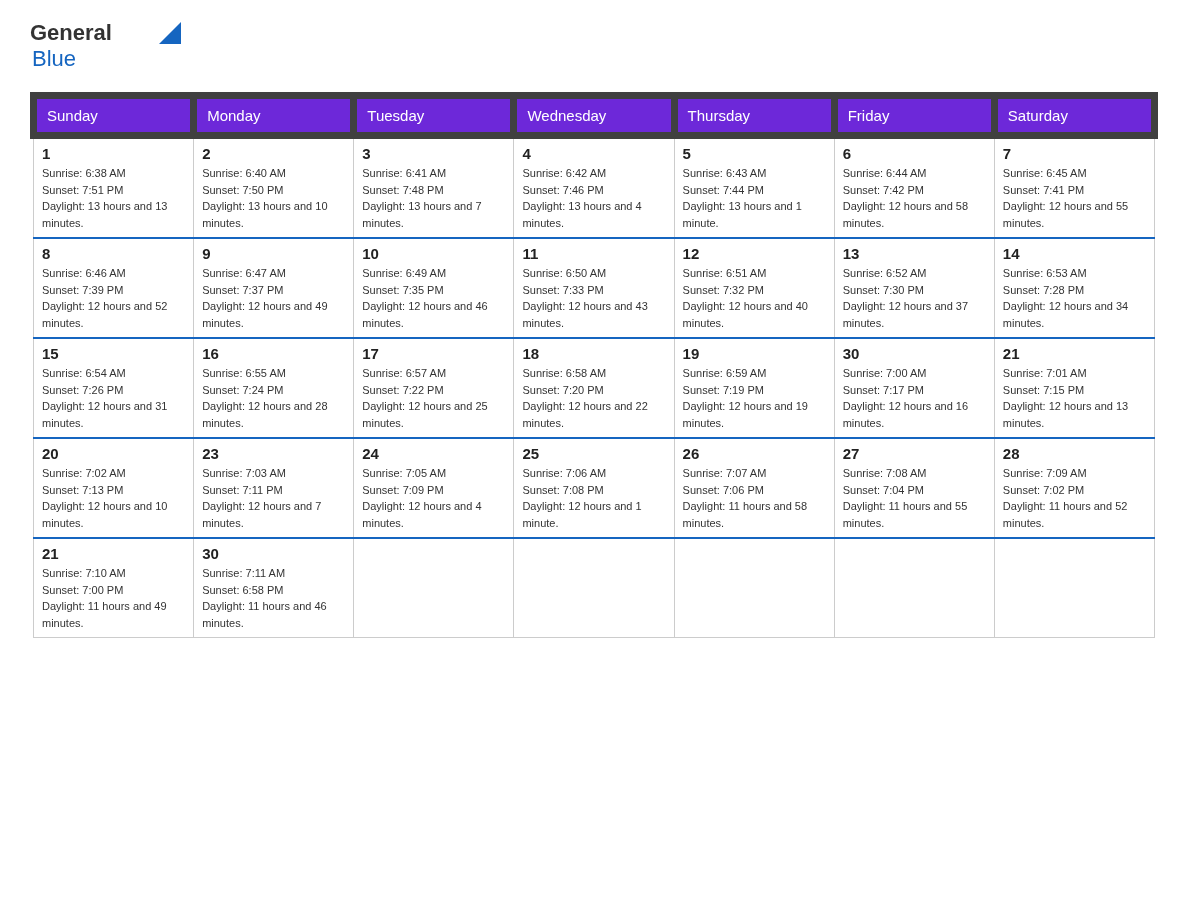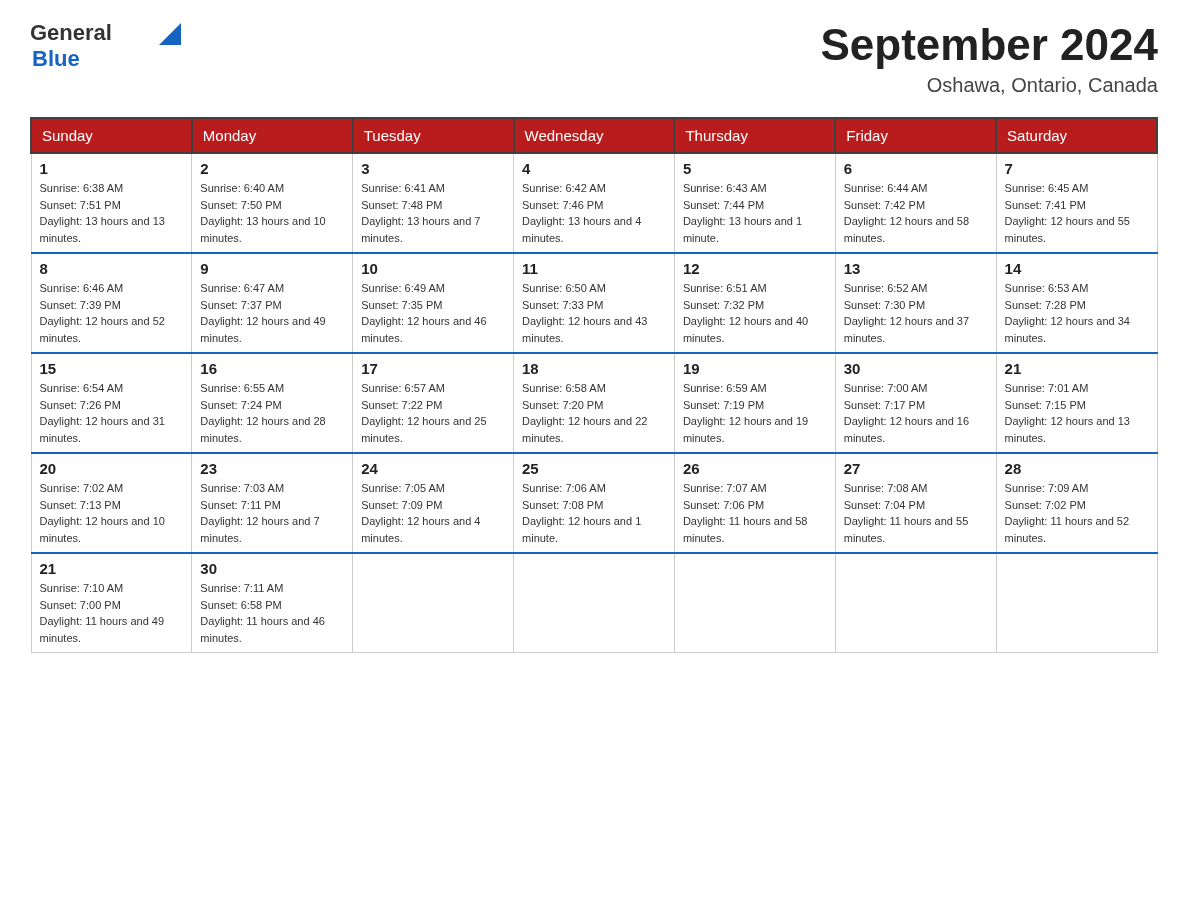--- a/index.html
+++ b/index.html
@@ -21,21 +21,21 @@
       align-items: center;
       gap: 4px;
     }
     .logo-text-general {
       font-size: 22px;
       font-weight: bold;
       color: #333;
     }
     .logo-text-blue {
       font-size: 22px;
-      font-weight: bold;
+      font-weight: normal;
       color: #1565C0;
     }
     .title-block {
       text-align: right;
     }
     .month-year {
       font-size: 44px;
       font-weight: bold;
       color: #222;
     }
@@ -43,27 +43,27 @@
       font-size: 20px;
       color: #444;
       margin-top: 4px;
     }
     .calendar-table {
       width: 100%;
       border-collapse: collapse;
       border: 1px solid #aaa;
     }
     .calendar-table th {
-      background-color: #b91c1c;
+      background-color: #6d28d9;
       color: #fff;
       font-size: 15px;
       font-weight: normal;
       padding: 8px 10px;
       text-align: left;
-      border: 2px solid #404040;
+      border: 7px solid #404040;
     }
     .calendar-table td {
       vertical-align: top;
       padding: 6px 8px;
       border: 1px solid #ccc;
       width: 14.28%;
       min-height: 90px;
     }
     .day-num {
       font-size: 15px;
@@ -82,32 +82,28 @@
     tr:not(:last-child) td {
       border-bottom: 2px solid #1565C0;
     }
   </style>
 </head>
 <body>
 
 <div class="header">
   <div class="logo">
     <div style="display:flex; flex-direction:column; align-items:flex-start;">
-      <div style="display:flex; align-items:center;gap:44px;">
+      <div style="display:flex; gap:44px;">
         <span class="logo-text-general">General</span>
         <svg width="22" height="22" viewBox="0 0 22 22" style="margin-left:3px; margin-top:2px;">
           <polygon points="0,22 22,22 22,0" fill="#1565C0"></polygon>
         </svg>
       </div>
       <span class="logo-text-blue" style="margin-left:2px;">Blue</span>
     </div>
-  </div>
-  <div class="title-block">
-    <div class="month-year">September 2024</div>
-    <div class="location">Oshawa, Ontario, Canada</div>
   </div>
 </div>
 
 <table class="calendar-table">
   <thead>
     <tr>
       <th>Sunday</th>
       <th>Monday</th>
       <th>Tuesday</th>
       <th>Wednesday</th>

